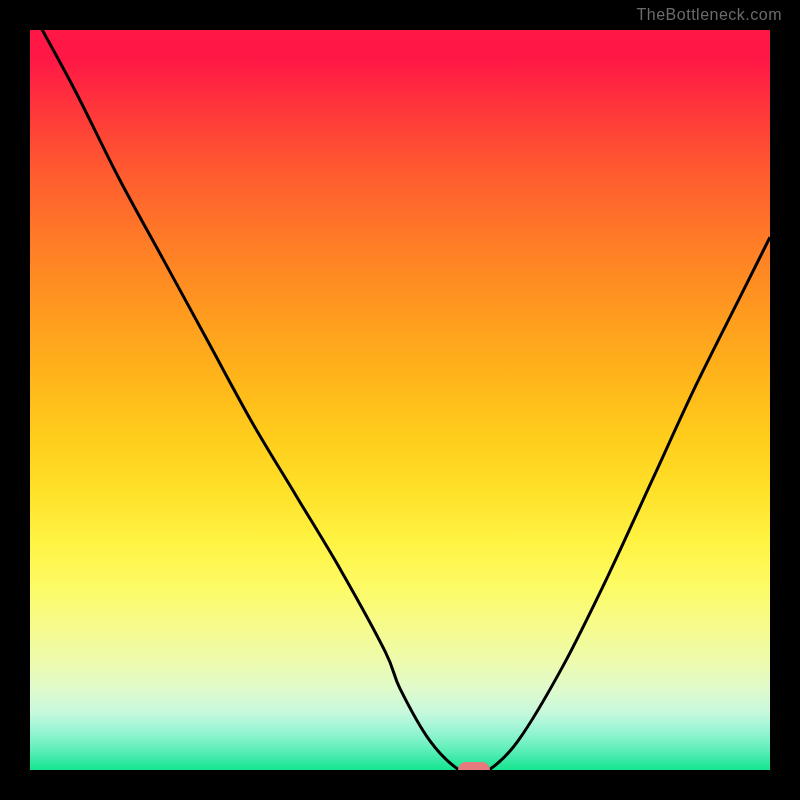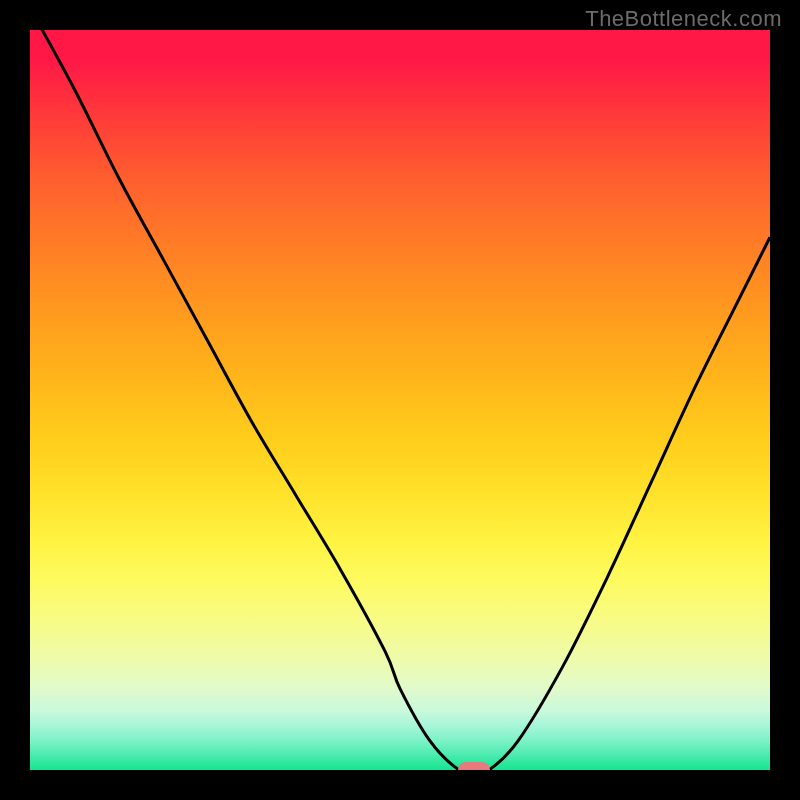--- a/index.html
+++ b/index.html
@@ -15,21 +15,21 @@
     position: relative;
     width: 800px;
     height: 800px;
     background: #000;
   }
   .watermark {
     position: absolute;
     top: 6px;
     right: 18px;
     color: #6b6b6b;
-    font-size: 22px;
+    font-size: 16px;
     font-weight: 500;
     letter-spacing: 0.5px;
     z-index: 10;
     user-select: none;
     margin-left: 9px;
   }
   .plot-area {
     position: absolute;
     left: 30px;
     top: 30px;

